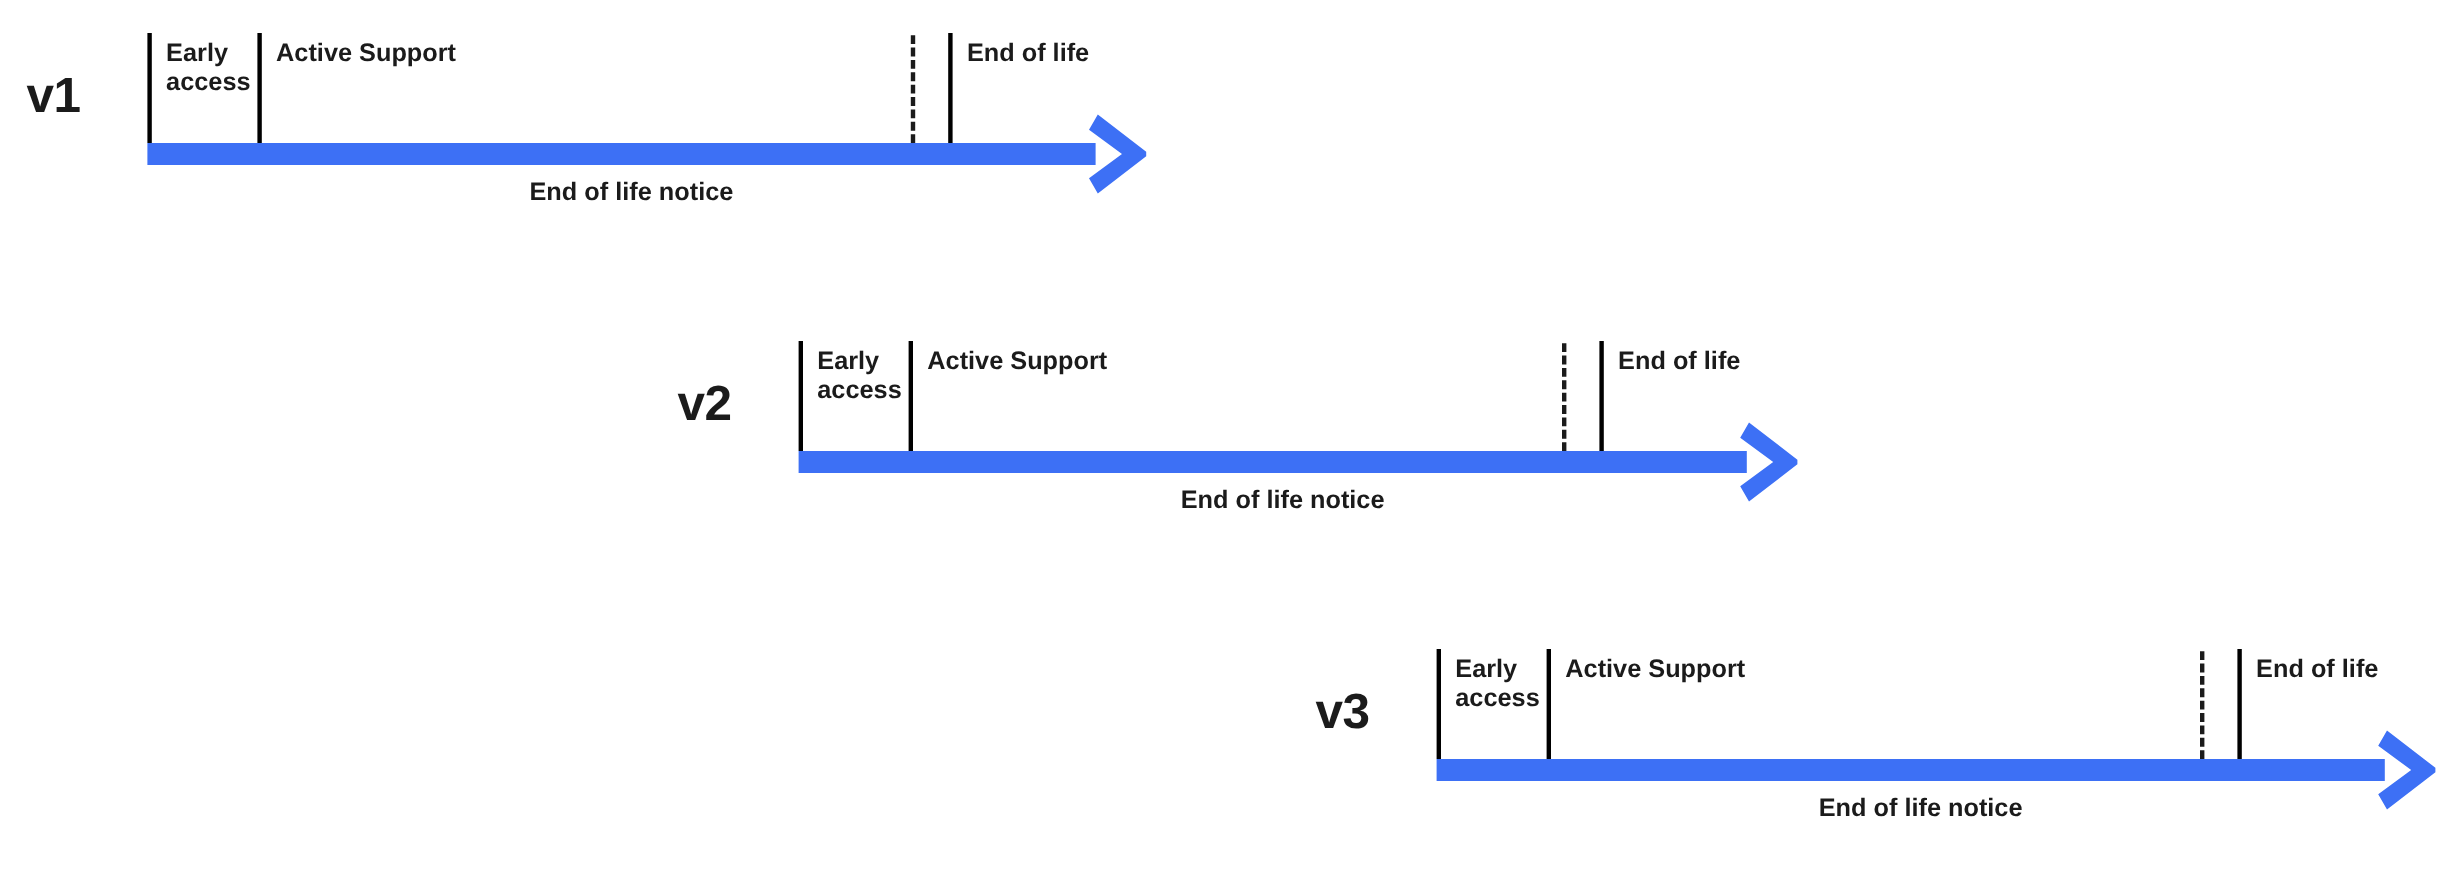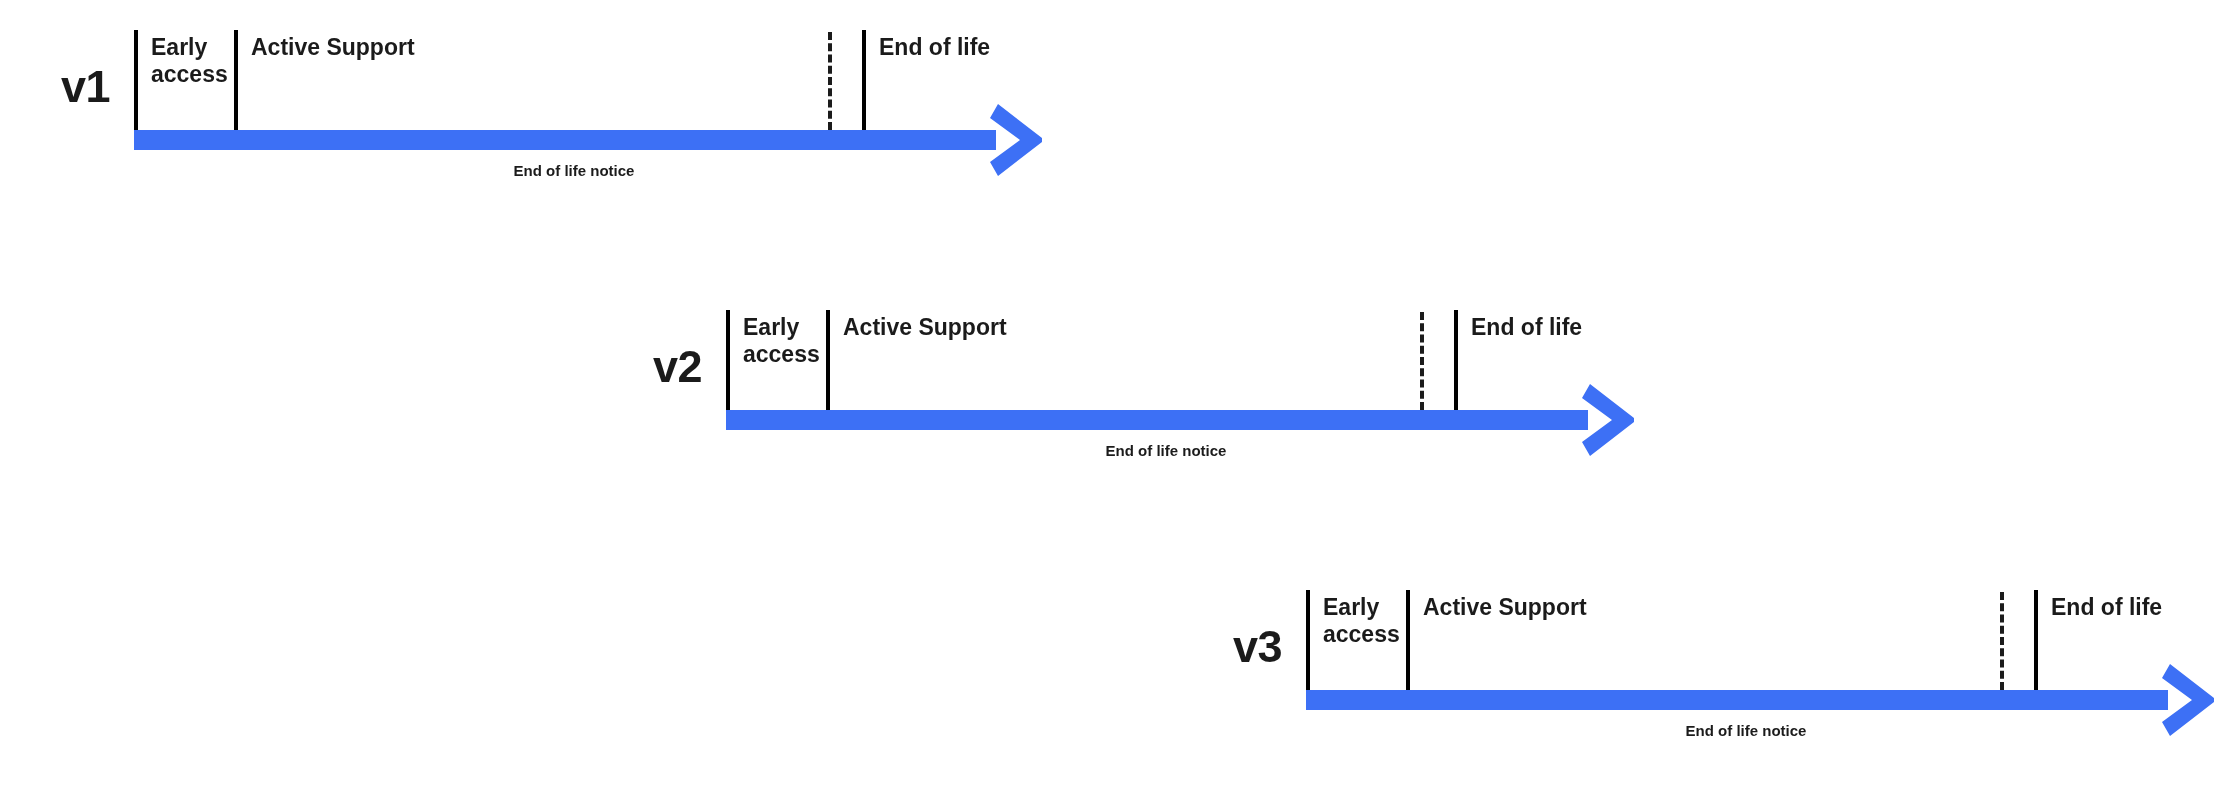--- a/index.html
+++ b/index.html
@@ -25,21 +25,20 @@
     position: absolute;
     height: 200px;
   }
 
   
   .version-label {
     position: absolute;
     left: 0;
     top: 34px;
     width: 86px;
-    text-align: right;
     font-size: 45px;
     font-weight: 700;
     color: #1b1b1b;
     letter-spacing: -0.5px;
     line-height: 1;
     white-space: nowrap;
   }
 
   
   .track {
@@ -92,21 +91,21 @@
     background: #3d70f5;
   }
   .arrow-head {
     position: absolute;
     overflow: visible;
   }
 
   
   .bar-caption {
     position: absolute;
-    font-size: 15px;
+    font-size: 23px;
     font-weight: 700;
     color: #1b1b1b;
     line-height: 1;
     white-space: nowrap;
     text-align: center;
   }
 </style>
 </head>
 <body>
 

